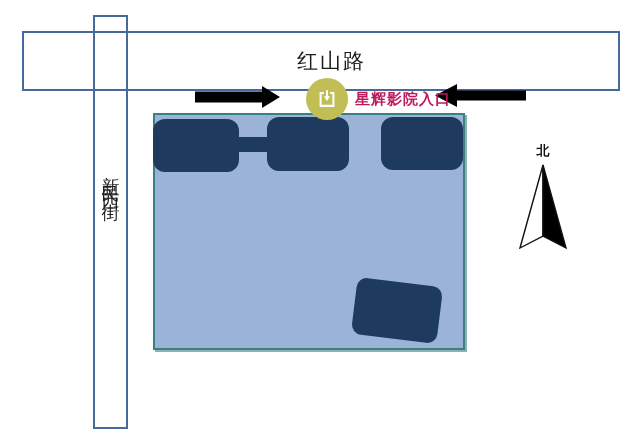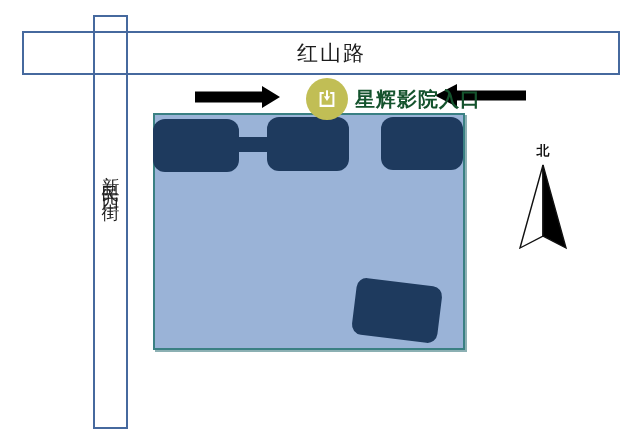--- a/index.html
+++ b/index.html
@@ -2,21 +2,21 @@
 <html><head>
 <meta charset="utf-8">
 <style>
   html,body{margin:0;padding:0;background:#ffffff;}
   .stage{
     position:relative;width:640px;height:434px;background:#ffffff;overflow:hidden;
     font-family:"DejaVu Serif", serif;
   }
   
   .road{
-    position:absolute;left:22px;width:598px;height:44px;
+    position:absolute;left:22px;width:598px;height:60px;
     border:2px solid #46699e;box-sizing:border-box;background:transparent;
     display:flex;align-items:center;justify-content:center;padding-left:21px;
   }
   .road-top{top:31px;}
   .road-bottom{top:364px;}
   .road-label{
     font-size:21px;color:#1c1c1c;letter-spacing:2px;line-height:1;
   }
   .street-v{
     position:absolute;left:93px;top:15px;width:35px;height:414px;
@@ -43,21 +43,21 @@
   .arrow{position:absolute;display:block;}
   .arrow-left{left:195px;top:86px;}
   .arrow-right{left:435px;top:84px;}
   
   .marker{
     position:absolute;left:306px;top:78px;width:42px;height:42px;border-radius:50%;
     background:#c1be55;display:flex;align-items:center;justify-content:center;z-index:5;
   }
   .marker-label{
     position:absolute;left:355px;top:78px;height:42px;display:flex;align-items:center;
-    font-family:Liberation Serif, serif;font-weight:bold;font-size:20px;color:#14532d;
+    font-family:Liberation Serif, serif;font-weight:bold;font-size:15px;color:#be185d;
     letter-spacing:1px;z-index:5;
   }
   
   .north-label{
     position:absolute;left:529px;top:142px;width:28px;text-align:center;
     font-family:"DejaVu Sans", sans-serif;font-weight:bold;font-size:13px;color:#111;
   }
   .compass{position:absolute;left:513px;top:158px;}
 </style>
 </head>

